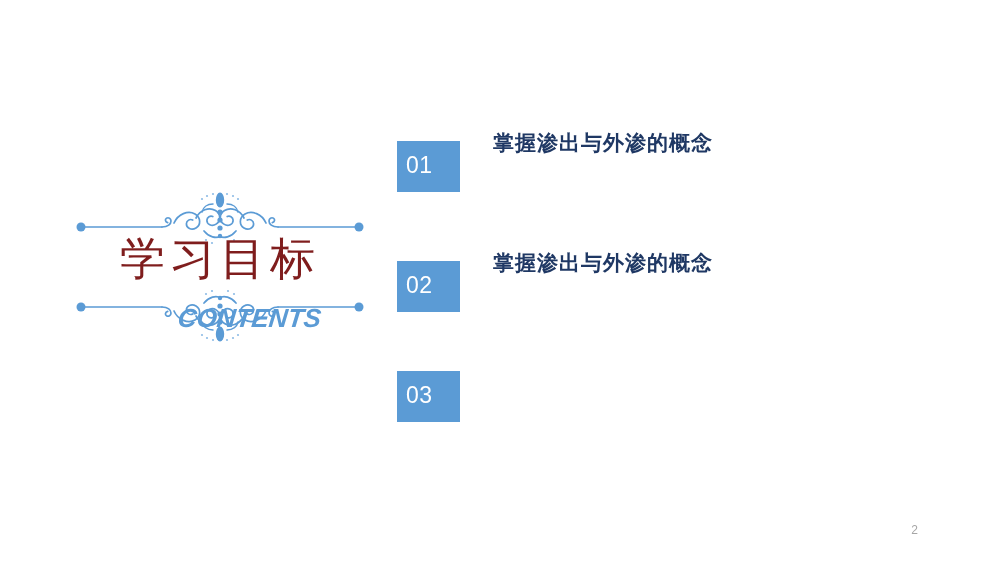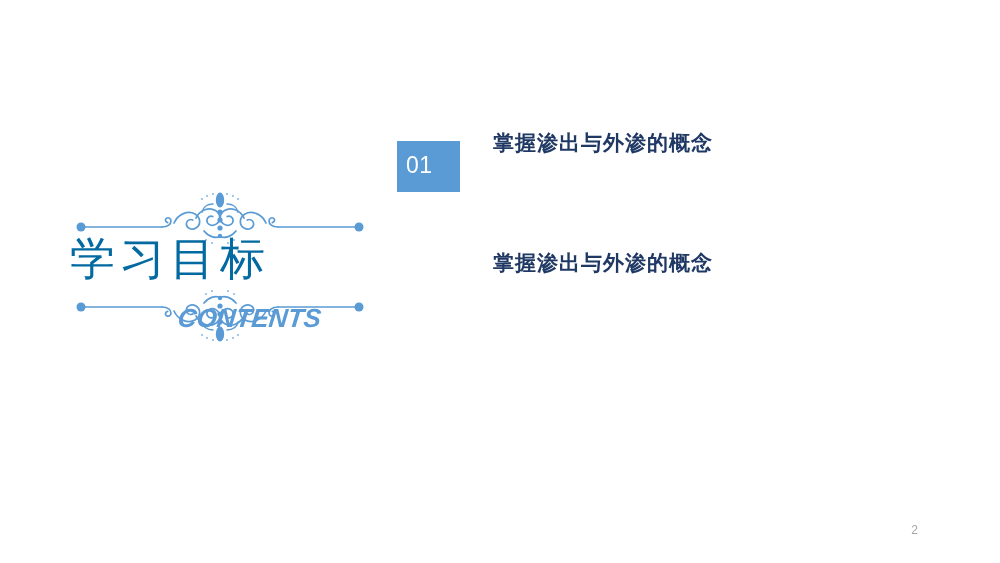--- a/index.html
+++ b/index.html
@@ -35,26 +35,26 @@
   }
   .ornament.top  { top: 0px; }
   .ornament.bottom { top: 92px; }
   .ornament svg { display: block; width: 300px; height: 62px; }
 
   .main-title {
     position: absolute;
     left: 0px;
     top: 40px;
     width: 300px;
-    text-align: left;
+    text-align: center;
     font-family: "DejaVu Serif", "Liberation Serif", serif;
     font-size: 45px;
     line-height: 58px;
     letter-spacing: 5px;
-    color: #0369a1;
+    color: #7f1d1d;
     white-space: nowrap;
   }
 
   .contents-label {
     position: absolute;
     left: 178px;
     top: 303px;
     font-family: "Liberation Sans", sans-serif;
     font-size: 26px;
     font-weight: bold;
@@ -245,23 +245,29 @@
   <div class="list">
 
     <div class="list-item row-1">
       <div class="num-box">
         <span class="num">01</span>
       </div>
       <div class="item-text">掌握渗出与外渗的概念</div>
     </div>
 
     <div class="list-item row-2">
+      <div class="num-box">
+        <span class="num">02</span>
+      </div>
       <div class="item-text">掌握渗出与外渗的概念</div>
     </div>
 
     <div class="list-item row-3">
+      <div class="num-box">
+        <span class="num">03</span>
+      </div>
     </div>
 
   </div>
 
   <div class="page-number">2</div>
 
 </div>
 
 </body></html>

